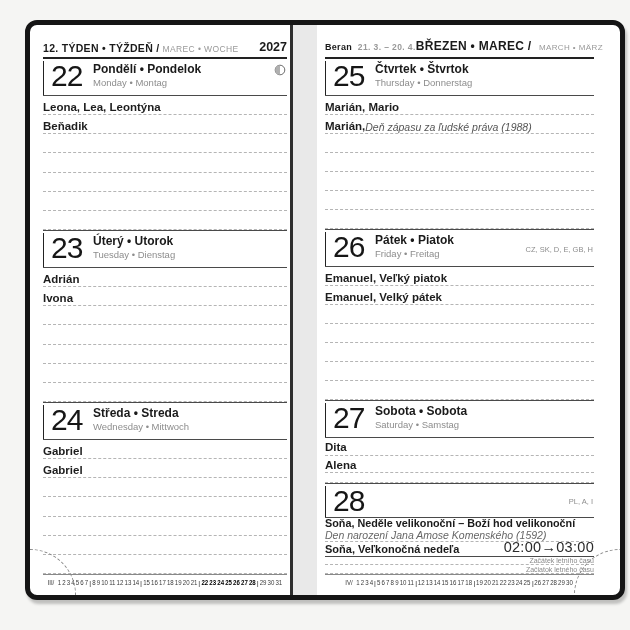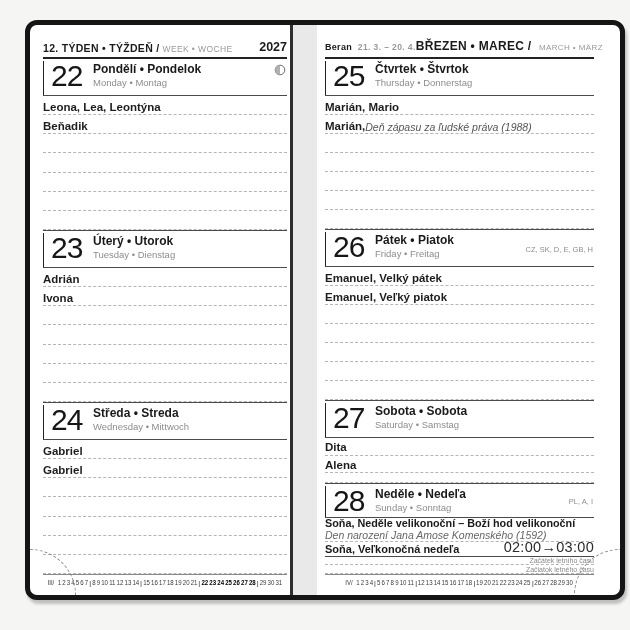--- a/index.html
+++ b/index.html
@@ -67,21 +67,21 @@
 </style>
 </head>
 <body>
 
 <div class="sheet">
   <div class="inner">
 
     <div class="page left">
       <div class="week-header">
         <span class="wh-bold">12. TÝDEN • TÝŽDEŇ /</span>
-        <span class="wh-light">WEEK • WOCHE</span>
+        <span class="wh-light">MAREC • WOCHE</span>
         <span class="wh-year">2027</span>
       </div>
       <div class="days" id="left-days">
           <div class="day-block" style="flex: 1 0 0px;">
             <div class="day-header">
               <div class="day-num">22</div>
               <div class="day-names">
                 <div class="day-name">Pondělí • Pondelok</div>
                 <div class="day-sub">Monday • Montag</div>
               </div>
@@ -179,22 +179,22 @@
           <div class="day-block" style="flex: 176 0 0px;">
             <div class="day-header">
               <div class="day-num">26</div>
               <div class="day-names">
                 <div class="day-name">Pátek • Piatok</div>
                 <div class="day-sub">Friday • Freitag</div>
               </div>
               <div class="day-right">CZ, SK, D, E, GB, H</div>
             </div>
             <div class="rows">
+              <div class="row entry">Emanuel, Veľký piatok</div>
               <div class="row entry">Emanuel, Velký pátek</div>
-              <div class="row entry">Emanuel, Veľký piatok</div>
               <div class="row empty"></div>
               <div class="row empty"></div>
               <div class="row empty"></div>
               <div class="row empty"></div>
               <div class="row empty"></div>
             </div>
           </div>
           <div class="day-block" style="flex: 85 0 0px;">
             <div class="day-header">
               <div class="day-num">27</div>
@@ -205,24 +205,20 @@
             </div>
             <div class="rows">
               <div class="row entry" style="flex-grow: 2;">Dita</div>
               <div class="row entry" style="flex-grow: 2;">Alena</div>
               <div class="row empty" style="flex-grow: 1;"></div>
             </div>
           </div>
           <div class="day-block" style="flex: 93 0 0px;">
             <div class="day-header compact">
               <div class="day-num">28</div>
-              <div class="day-names">
-                <div class="day-name">Neděle • Nedeľa</div>
-                <div class="day-sub">Sunday • Sonntag</div>
-              </div>
               <div class="day-right">PL, A, I</div>
             </div>
             <div class="rows">
               <div class="row bold-line" style="flex-grow: 1.4;">Soňa, Neděle velikonoční – Boží hod velikonoční</div>
               <div class="row italic-line" style="flex-grow: 1.4;">Den narození Jana Amose Komenského (1592)</div>
               <div class="row time-line" style="flex-grow: 1.7; gap: 44px;">
                 <span class="time-left">Soňa, Veľkonočná nedeľa</span>
                 <span class="time-val">02:00→03:00</span>
               </div>
               <div class="row note-line" style="flex-grow: 1;">Začátek letního času</div>

